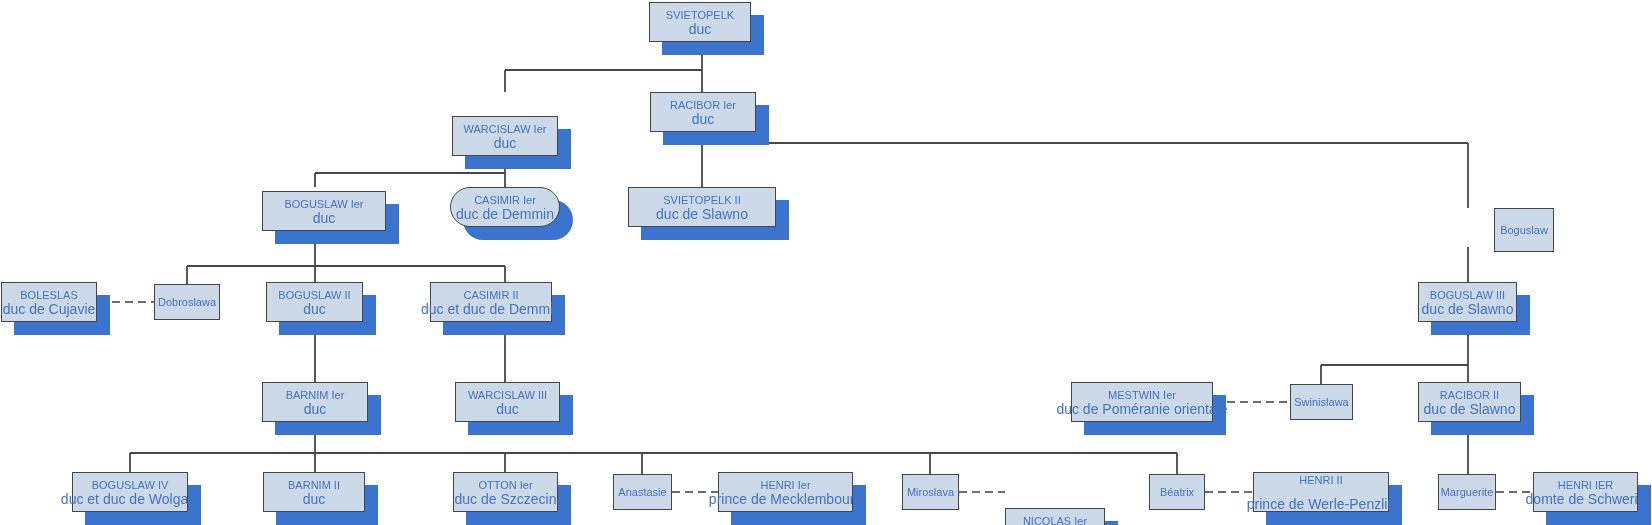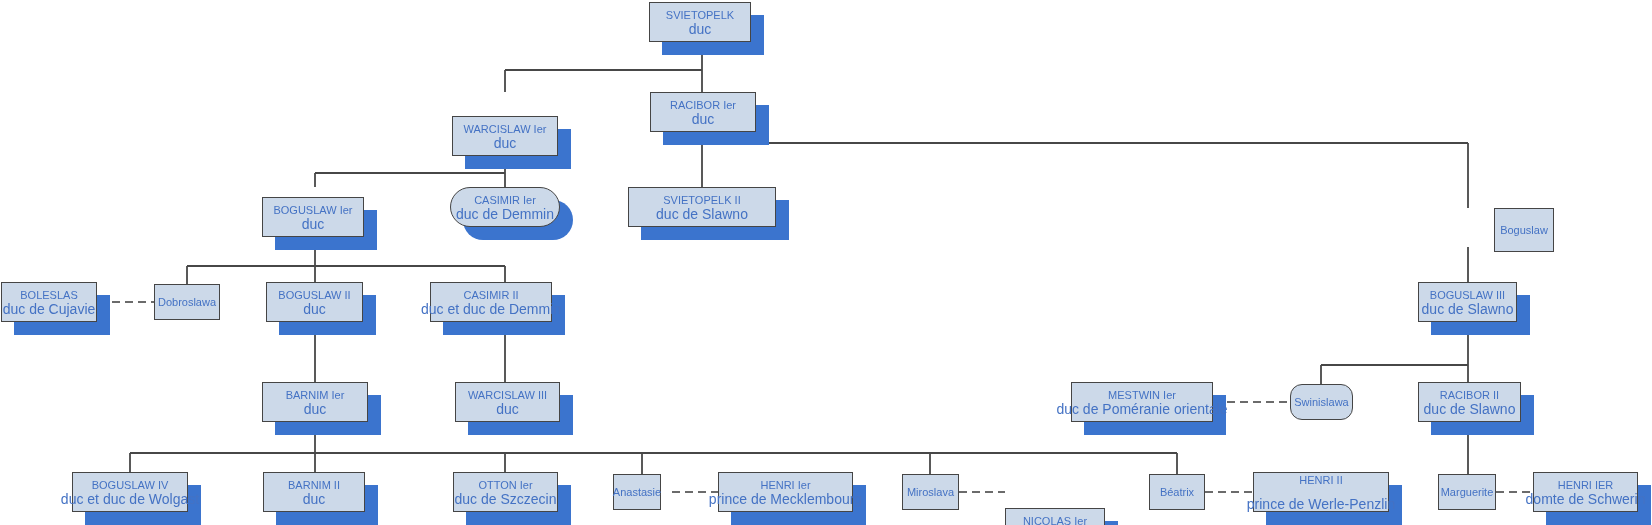--- a/index.html
+++ b/index.html
@@ -90,21 +90,21 @@
     <div class="sub">duc</div>
   </div>
     <div class="node shadow" style="left: 452px; top: 92px; width: 106px; height: 40px; margin-top: 24px;">
     <div class="label">WARCISLAW Ier</div>
     <div class="sub">duc</div>
   </div>
     <div class="node shadow" style="left: 650px; top: 92px; width: 106px; height: 40px;">
     <div class="label">RACIBOR Ier</div>
     <div class="sub">duc</div>
   </div>
-    <div class="node shadow" style="left: 262px; top: 197px; width: 102px; height: 40px;">
+    <div class="node shadow" style="left: 262px; top: 191px; width: 124px; height: 40px;">
     <div class="label">BOGUSLAW Ier</div>
     <div class="sub">duc</div>
   </div>
     <div class="node shadow" style="left: 450px; top: 187px; width: 110px; height: 40px; border-radius: 20px;">
     <div class="label">CASIMIR Ier</div>
     <div class="sub">duc de Demmin</div>
   </div>
     <div class="node shadow" style="left: 628px; top: 187px; width: 148px; height: 40px;">
     <div class="label">SVIETOPELK II</div>
     <div class="sub">duc de Slawno</div>
@@ -138,41 +138,41 @@
     <div class="sub">duc</div>
   </div>
     <div class="node shadow" style="left: 455px; top: 382px; width: 105px; height: 40px;">
     <div class="label">WARCISLAW III</div>
     <div class="sub">duc</div>
   </div>
     <div class="node shadow" style="left: 1071px; top: 382px; width: 142px; height: 40px;">
     <div class="label">MESTWIN Ier</div>
     <div class="sub">duc de Poméranie orientale</div>
   </div>
-    <div class="node" style="left: 1290px; top: 384px; width: 63px; height: 36px; border-radius: 12px;">
+    <div class="node" style="left: 1290px; top: 384px; width: 63px; height: 36px;">
     <div class="label">Swinislawa</div>
 
   </div>
     <div class="node shadow" style="left: 1418px; top: 382px; width: 103px; height: 40px;">
     <div class="label">RACIBOR II</div>
     <div class="sub">duc de Slawno</div>
   </div>
     <div class="node shadow" style="left: 72px; top: 472px; width: 116px; height: 40px;">
     <div class="label">BOGUSLAW IV</div>
     <div class="sub">duc et duc de Wolgast</div>
   </div>
     <div class="node shadow" style="left: 263px; top: 472px; width: 102px; height: 40px;">
     <div class="label">BARNIM II</div>
     <div class="sub">duc</div>
   </div>
     <div class="node shadow" style="left: 453px; top: 472px; width: 105px; height: 40px;">
     <div class="label">OTTON Ier</div>
     <div class="sub">duc de Szczecin</div>
   </div>
-    <div class="node" style="left: 613px; top: 474px; width: 48px; height: 36px;">
+    <div class="node" style="left: 613px; top: 474px; width: 59px; height: 36px;">
     <div class="label">Anastasie</div>
 
   </div>
     <div class="node shadow" style="left: 718px; top: 472px; width: 135px; height: 40px;">
     <div class="label">HENRI Ier</div>
     <div class="sub">prince de Mecklembourg</div>
   </div>
     <div class="node" style="left: 902px; top: 474px; width: 57px; height: 36px;">
     <div class="label">Miroslava</div>
 

